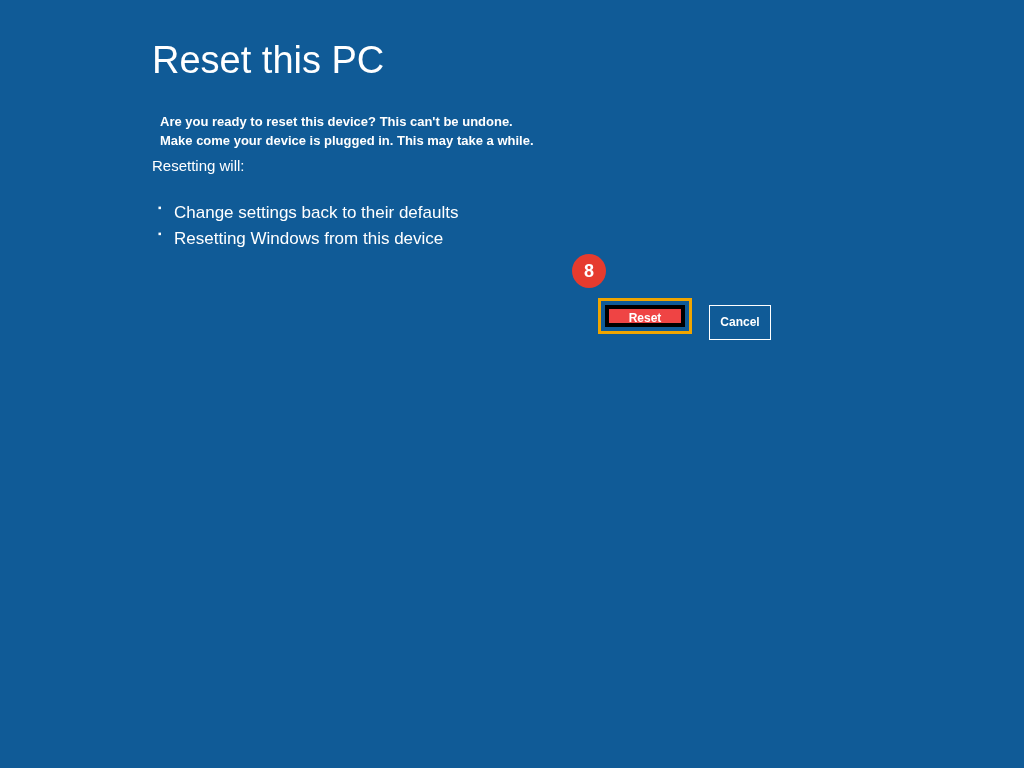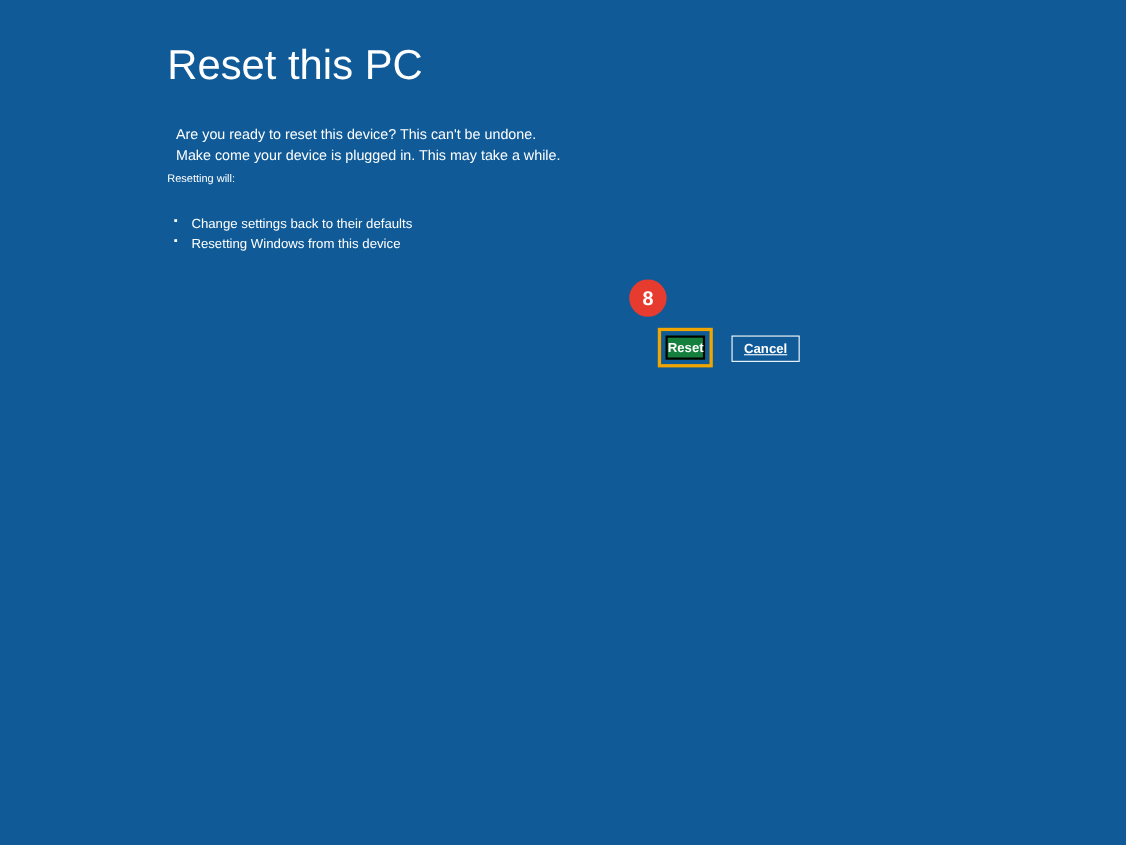--- a/index.html
+++ b/index.html
@@ -26,35 +26,35 @@
       letter-spacing: 0px;
       margin-bottom: 30px;
       line-height: 1.1;
     }
     .para {
       font-size: 13px;
       margin-left: 8px;
       line-height: 1.5;
     }
     .para p {
-      font-weight: 400;
+      font-weight: 700;
     }
     .lead {
       margin-top: 6px;
       margin-bottom: 26px;
       margin-left: 0;
-      font-size: 10px;
+      font-size: 15px;
     }
     ul.bullets {
       list-style: none;
       margin-top: 4px;
       margin-left: 10px;
     }
     ul.bullets li {
-      font-size: 12px;
+      font-size: 17px;
       line-height: 1.55;
       position: relative;
       padding-left: 12px;
     }
     ul.bullets li::before {
       content: "▪";
       position: absolute;
       left: -4px;
       top: 0;
       font-size: 10px;
@@ -81,32 +81,31 @@
       font-family: "Segoe UI", sans-serif;
       font-weight: 600;
       text-align: center;
       cursor: pointer;
       border: 1px solid #ffffff;
       background: transparent;
       color: #ffffff;
       line-height: 21px;
     }
     .btn.primary {
-      background: #15803d;
-      border: 2px solid #000000;
-      width: 36px;
+      background: #ef4444;
+      border: 4px solid #000000;
+      width: 80px;
       height: 22px;
       line-height: 18px;
       color: #ffffff;
     }
     .btn.secondary {
       margin-top: 7px;
-      height: 24px;
+      height: 35px;
       border: 1px solid #ffffff;
-      text-decoration: underline;
     }
     .callout-badge {
       position: absolute;
       top: 254px;
       left: 572px;
       width: 34px;
       height: 34px;
       border-radius: 50%;
       background: #e63b2e;
       color: #ffffff;

